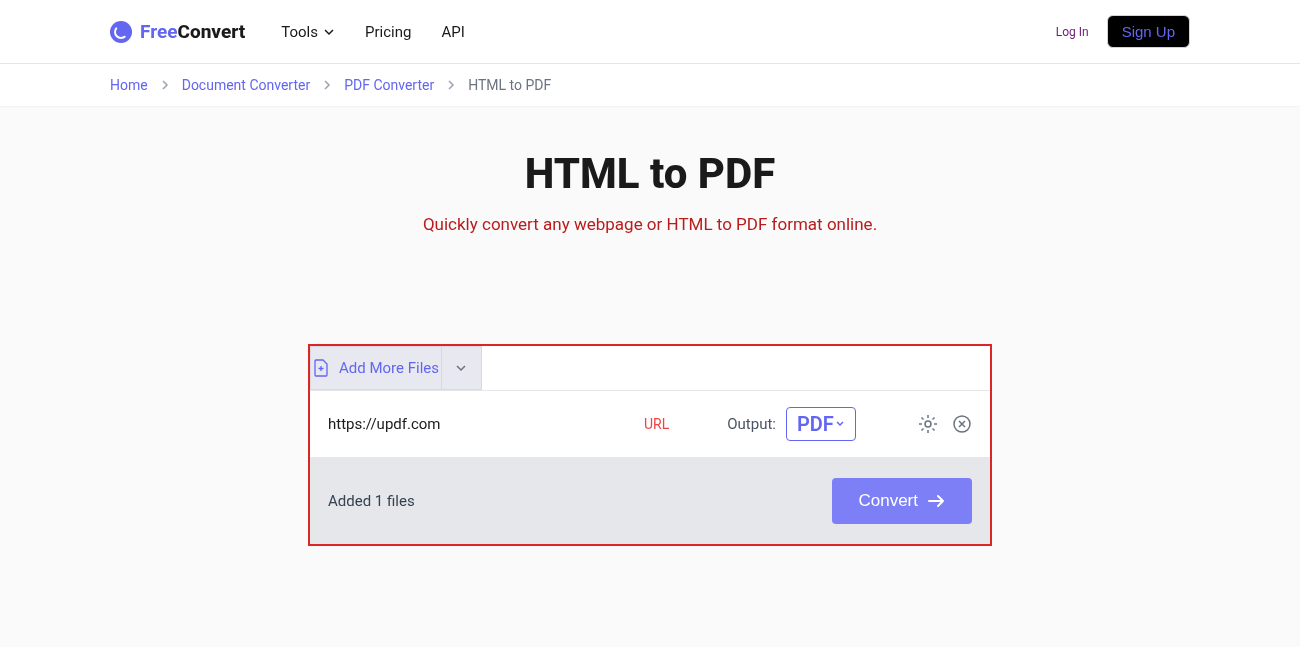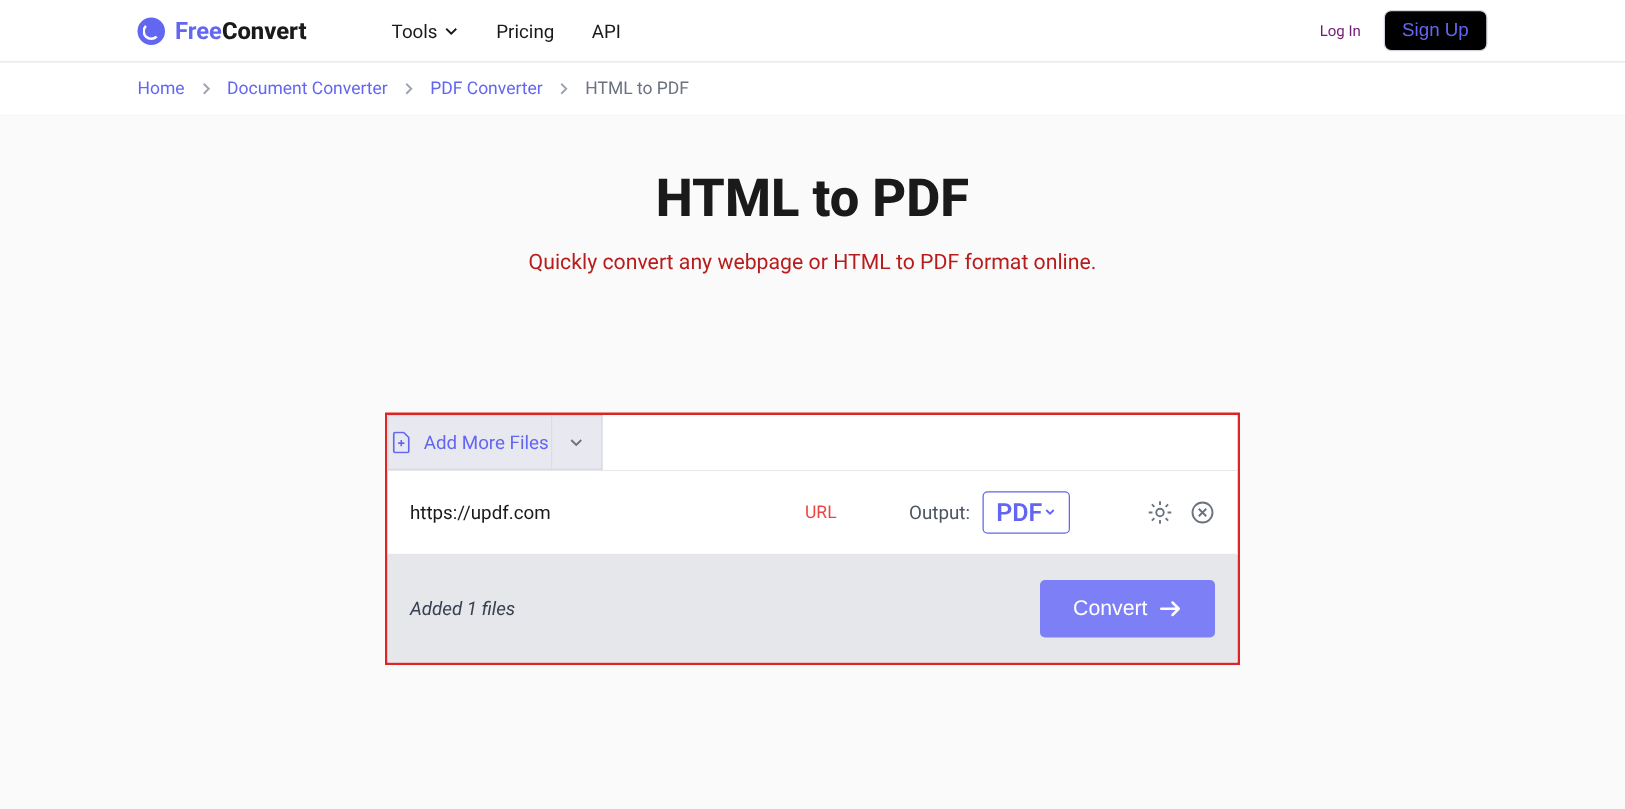--- a/index.html
+++ b/index.html
@@ -12,21 +12,21 @@
       background: #ffffff;
       color: #1a1a1a;
       width: 1300px;
       height: 647px;
       position: relative;
     }
     .header {
       display: flex;
       align-items: center;
       padding: 0 110px;
-      height: 50px;
+      height: 64px;
       border-bottom: 1px solid #e5e5e5;
     }
     .logo {
       display: flex;
       align-items: center;
       gap: 8px;
       font-size: 19px;
       font-weight: 400;
     }
     .logo-icon {
@@ -52,21 +52,21 @@
       color: #6366f1;
       font-weight: 700;
     }
     .logo-convert {
       color: #1a1a1a;
       font-weight: 800;
     }
     .nav {
       display: flex;
       gap: 30px;
-      margin-left: 68px;
+      margin-left: 36px;
     }
     .nav-item {
       display: flex;
       align-items: center;
       gap: 5px;
       color: #1a1a1a;
       font-size: 15px;
       cursor: pointer;
     }
     .header-right {
@@ -203,21 +203,20 @@
     .footer-bar {
       display: flex;
       align-items: center;
       justify-content: space-between;
       padding: 20px 18px;
       background: #e5e7eb;
     }
     .added-text {
       color: #374151;
       font-size: 15px;
-      font-style: italic;
     }
     .convert-btn {
       display: flex;
       align-items: center;
       gap: 10px;
       padding: 13px 26px;
       background: #7c7ff5;
       color: white;
       font-size: 17px;
       border: none;

